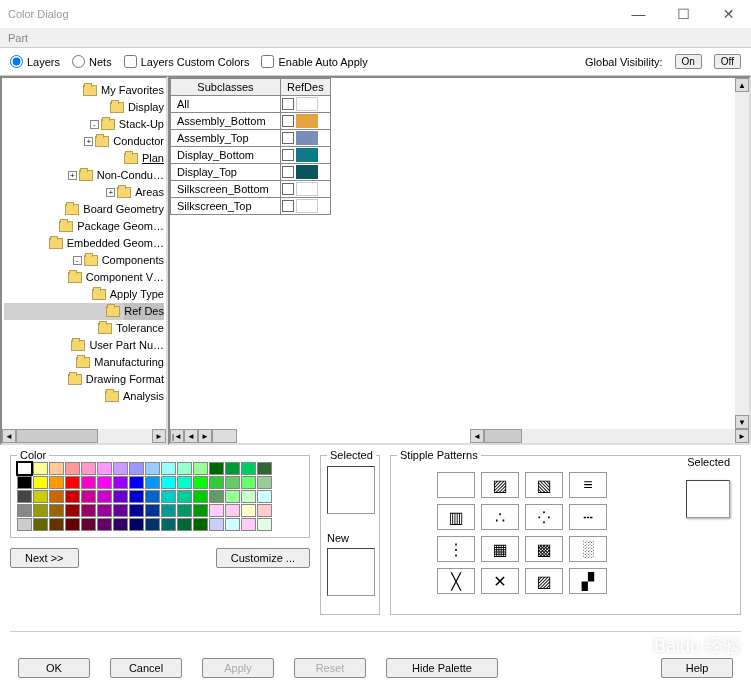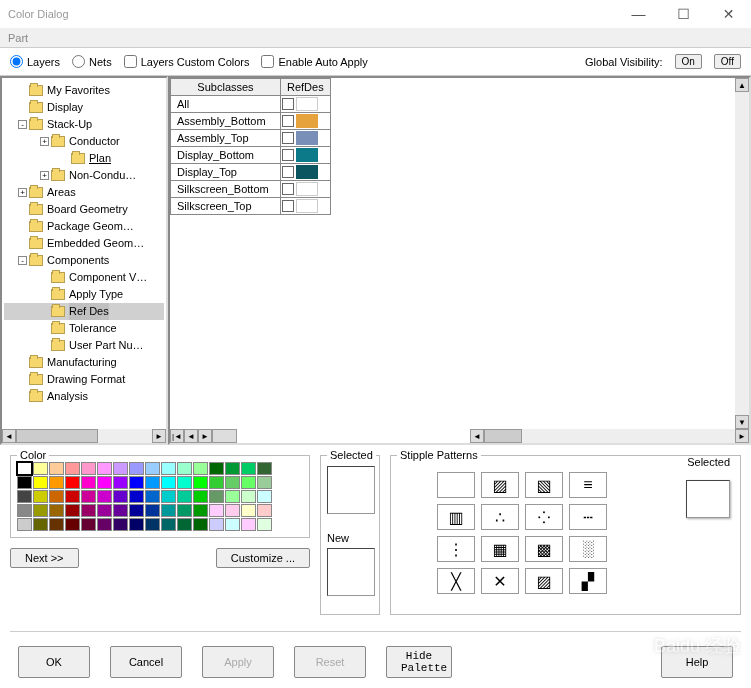--- a/index.html
+++ b/index.html
@@ -10,21 +10,21 @@
 .titlebar-btn { width: 45px; display: flex; align-items: center; justify-content: center; color: #555; font-size: 14px; }
 .menubar { height: 20px; padding-left: 8px; display: flex; align-items: center; background: #f0f0f0; border-bottom: 1px solid #ccc; color: #888; }
 .toprow { display: flex; align-items: center; padding: 6px 10px; gap: 12px; }
 .radio-wrap { display: flex; align-items: center; gap: 4px; }
 .chk-wrap { display: flex; align-items: center; gap: 4px; }
 .spacer { flex: 1; }
 .btn-small { border: 1px solid #888; background: #efefef; padding: 1px 6px; border-radius: 2px; font-size: 10px; }
 .main { display: flex; height: 370px; border-top: 1px solid #ccc; }
 .tree-pane { width: 168px; border: 2px inset #ddd; background: #fff; overflow: hidden; position: relative; }
 .tree { padding: 4px 2px; font-family: "Courier New", monospace; font-size: 11px; line-height: 17px; }
-.tree-row { display: flex; align-items: center; white-space: nowrap; }
+.tree-row { display: flex; align-items: center; white-space: nowrap; justify-content: flex-end; }
 .expander { width: 9px; height: 9px; border: 1px solid #888; display: inline-flex; align-items: center; justify-content: center; font-size: 8px; line-height: 1; margin-right: 2px; background: #fff; cursor: pointer; font-family: sans-serif; }
 .folder { width: 14px; height: 11px; background: #f5d76e; border: 1px solid #b8a050; margin-right: 4px; position: relative; display: inline-block; }
 .folder::before { content:""; position:absolute; top:-3px; left:0; width:6px; height:3px; background:#f5d76e; border:1px solid #b8a050; border-bottom:none; }
 .tree-row.selected { background: #d0d0d0; }
 .tree-row.selected .label { background: #c0c0c0; } .ind1 { padding-left: 14px; } .ind2 { padding-left: 36px; } .ind3 { padding-left: 56px; text-decoration: underline; }
 .tree-scroll-h { position: absolute; bottom: 0; left: 0; right: 0; height: 14px; background: #eee; display: flex; }
 .scroll-arrow { width: 14px; height: 14px; background: #ddd; border: 1px solid #999; display:flex; align-items:center; justify-content:center; font-size:8px;}
 .scroll-track { flex:1; background:#eee; position:relative; }
 .scroll-thumb { position:absolute; left:0; top:0; bottom:0; width:60%; background:#ccc; border:1px solid #999;}
 .right-pane { flex: 1; border: 2px inset #ddd; position: relative; background:#fff;}
@@ -430,18 +430,18 @@
   </div>
 </div>
 
 <hr class="sep">
 
 <div class="bottom-bar">
   <button class="btn">OK</button>
   <button class="btn">Cancel</button>
   <button class="btn disabled">Apply</button>
   <button class="btn disabled">Reset</button>
-  <button class="btn" style="width:66px;font-family:Liberation Mono, monospace;">Hide Palette</button>
+  <button class="btn" style="width:112px;">Hide Palette</button>
   <div class="spacer"></div>
   <button class="btn">Help</button>
 </div>
 
 <div class="watermark">Baidu 经验</div>
 
 </body></html>

